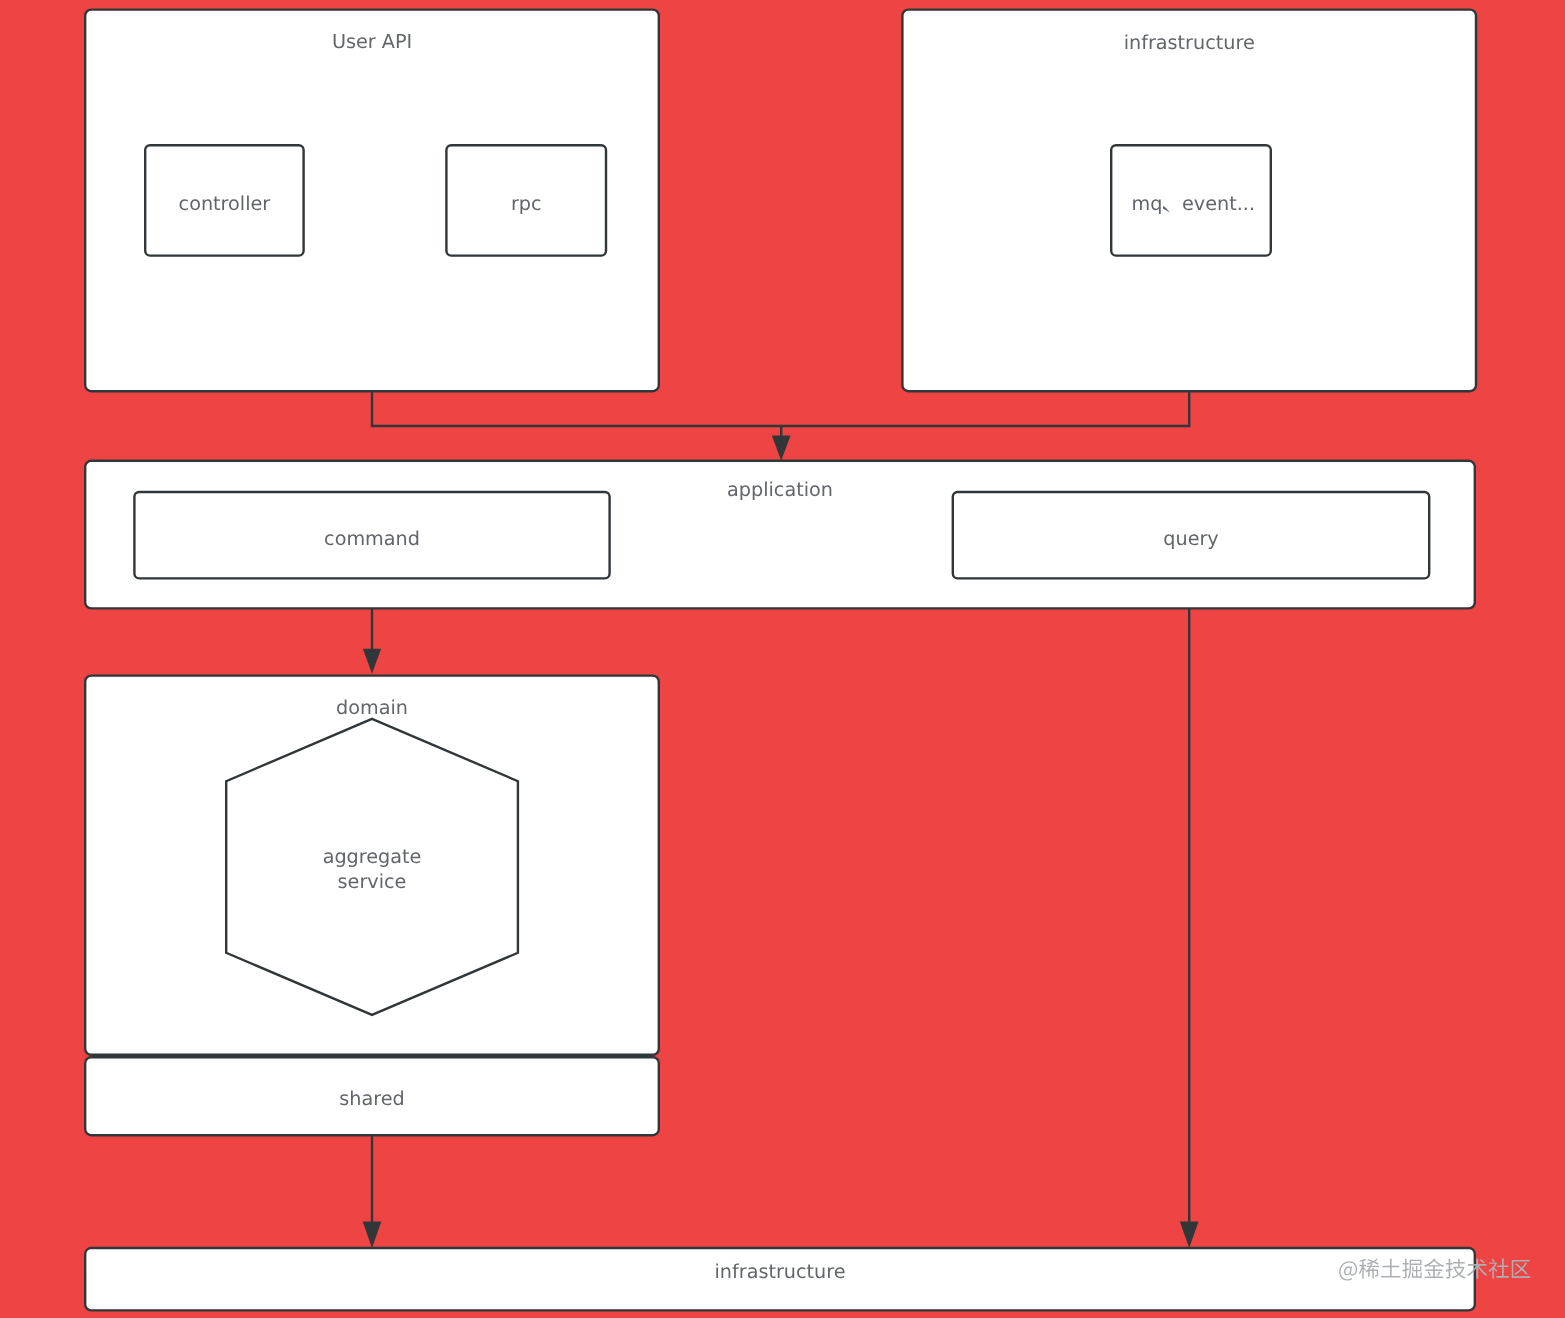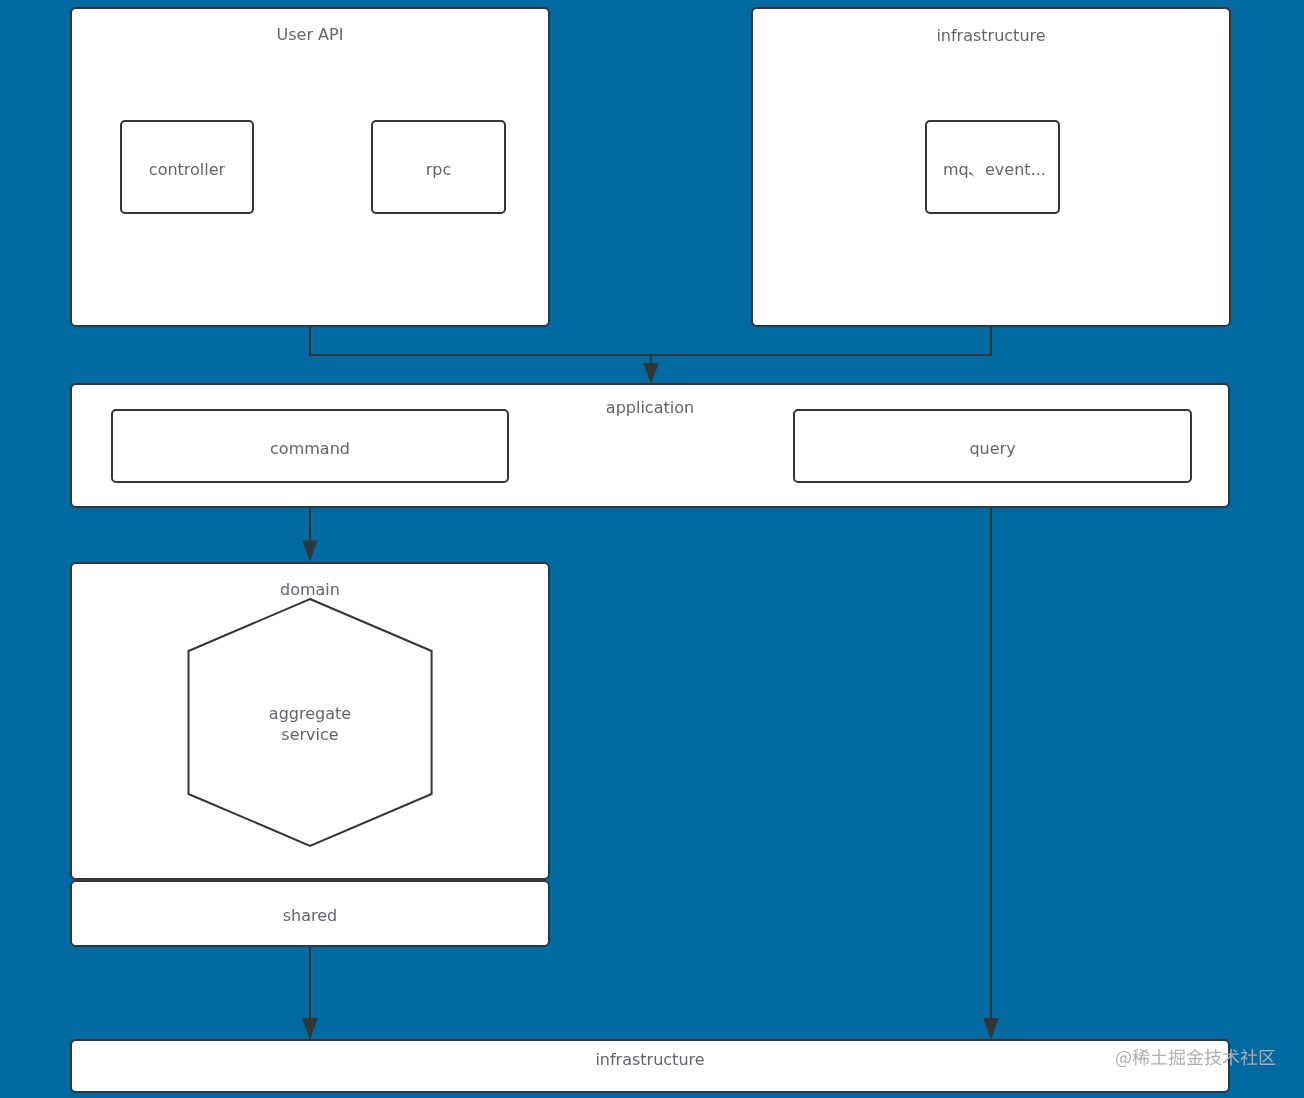--- a/index.html
+++ b/index.html
@@ -11,21 +11,21 @@
     height: 1098px;
     background: #ffffff;
     font-family: "DejaVu Sans", sans-serif;
     overflow: hidden;
   }
   #canvas {
     transform: translateZ(0);
     position: relative;
     width: 1304px;
     height: 1098px;
-    background: #0369a1;
+    background: #ef4444;
   }
   svg.layer {
     will-change: opacity;
     position: absolute;
     left: 0;
     top: 0;
     width: 1304px;
     height: 1098px;
   }
   .node-rect {

